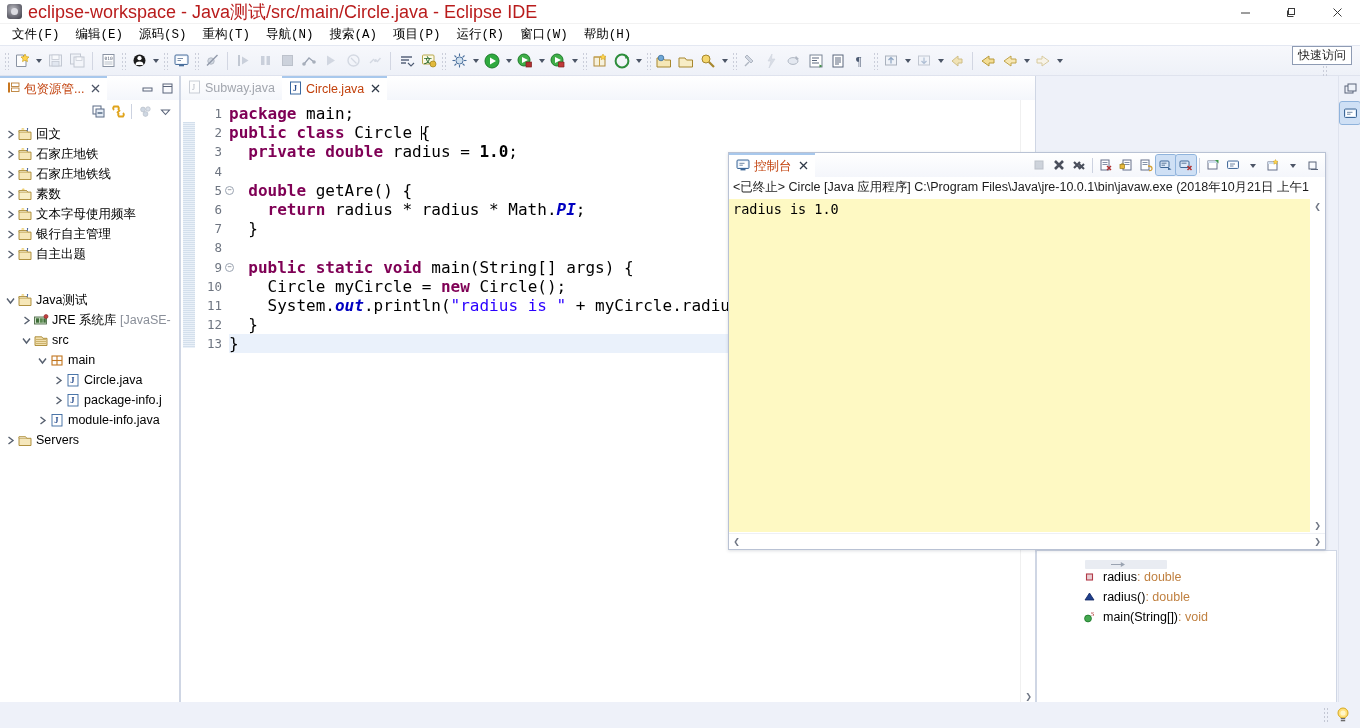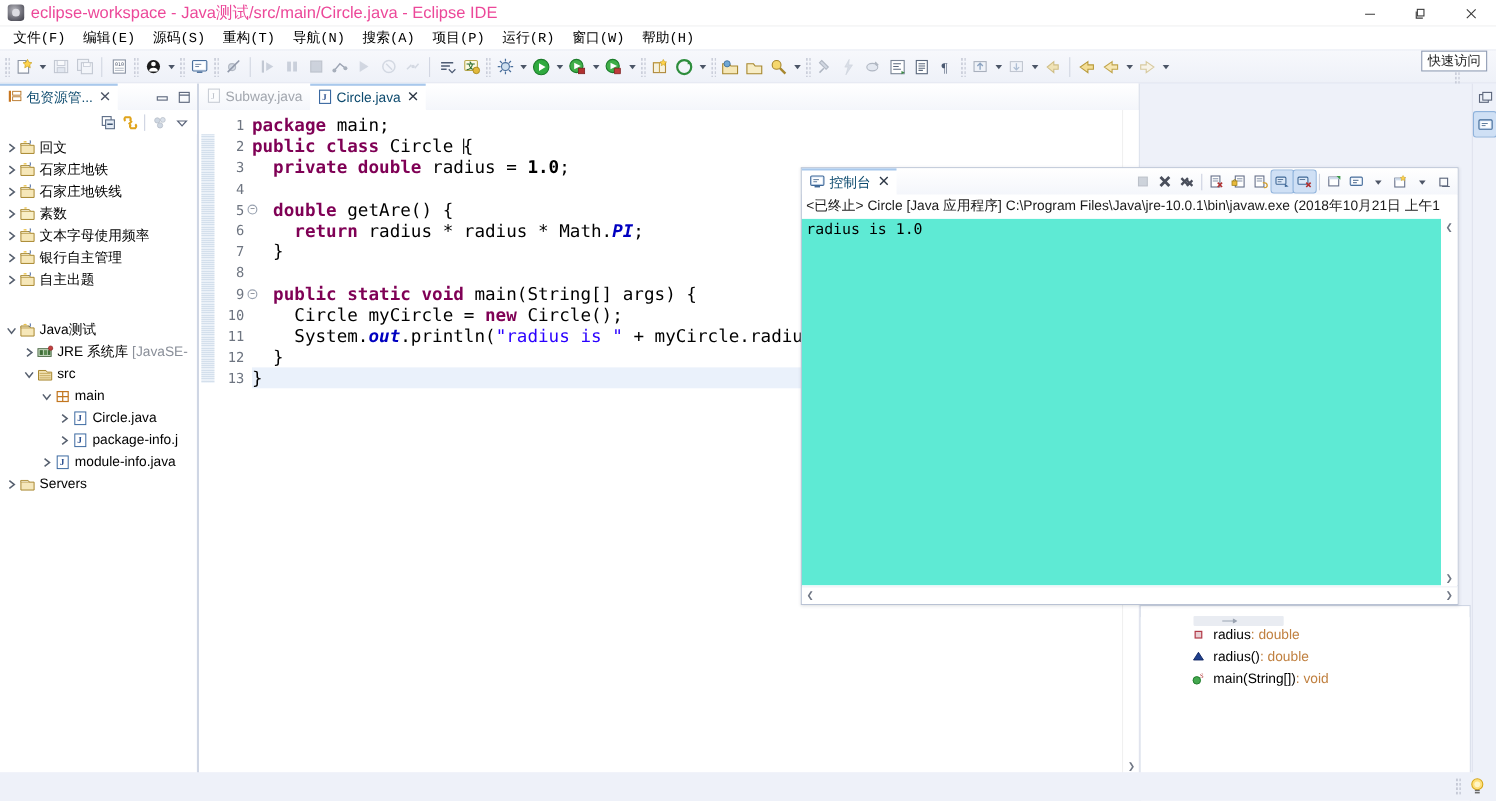--- a/index.html
+++ b/index.html
@@ -24,21 +24,21 @@
     width: 15px; height: 15px; margin: 0 6px 0 7px;
     border-radius: 3px;
     background: radial-gradient(circle at 40% 35%, #b9b9bf 0%, #6f6f79 55%, #3b3b45 100%);
     position: relative; flex: none;
   }
   .app-icon::after {
     content:""; position:absolute; left:4px; top:4px; width:7px; height:7px;
     border-radius:50%; background:#dcdce2;
   }
   .title-text {
-    font-size: 15px; color: #ec4899; white-space: nowrap;
+    font-size: 18px; color: #b91c1c; white-space: nowrap;
   }
   .win-btns { position: absolute; right: 0; top: 0; height: 24px; display: flex; }
   .win-btn {
     width: 46px; height: 24px; display: flex; align-items: center; justify-content: center;
     color: #3a3a3a;
   }
   .win-btn svg { display: block; }
 
   
   .menubar {
@@ -96,21 +96,21 @@
 
   
   .panel { position:absolute; background:#fff; border:1px solid #cfd6e4; }
   .panel-head {
     height:24px; display:flex; align-items:center;
     background: linear-gradient(#ffffff,#f4f6fb);
     position: relative;
   }
   .tab {
     height:24px; display:flex; align-items:center; gap:4px;
-    padding:0 7px; font-size:12.5px; color:#0c4a6e; white-space:nowrap;
+    padding:0 7px; font-size:12.5px; color:#c2410c; white-space:nowrap;
     position:relative;
   }
   .tab.active {
     background:#fff; border-top:2px solid #a8c8ec;
     box-shadow: inset 0 -1px 0 #fff;
   }
   .tab.inactive { color:#a2a6ae; }
   .tab-x { font-size:11px; color:#4d5566; margin-left:3px; }
   .head-tools { position:absolute; right:2px; top:0; height:24px; display:flex; align-items:center; }
   .ht-btn { width:20px;height:20px;display:flex;align-items:center;justify-content:center;border-radius:2px;}
@@ -184,21 +184,21 @@
 
   
   #console { left:728px; top:76px; width:598px; height:398px; border:1px solid #b9c2d4; box-shadow:0 1px 3px rgba(60,70,90,.18);}
   .con-meta {
     position:absolute; left:0; right:0; top:24px; height:22px;
     font-size:12.5px; color:#1b1b1b; padding:2px 4px 0 4px; overflow:hidden; white-space:nowrap;
     background:#fff;
   }
   .con-out {
     position:absolute; left:0; top:46px; right:15px; bottom:17px;
-    background:#5eead4; font-family:"DejaVu Sans Mono", monospace; font-size:13.5px;
+    background:#fef9c3; font-family:"DejaVu Sans Mono", monospace; font-size:13.5px;
     color:#000; padding:2px 0 0 4px; white-space:pre;
   }
   .con-vscroll { position:absolute; right:0; top:46px; width:15px; bottom:17px; background:#fff; }
   .con-hscroll { position:absolute; left:0; right:0; bottom:0; height:16px; background:#fff; display:flex; align-items:center; border-top:1px solid #eef0f5;}
 
   
   #outline { left:1036px; top:474px; width:301px; height:232px; border:1px solid #cfd6e4; }
   .ol-body { position:absolute; left:0; top:10px; right:0; bottom:0; background:#fff; padding-top:6px; }
   .ol-row { height:20px; display:flex; align-items:center; padding-left:46px; font-size:12.5px; }
   .ol-ico { width:14px; height:14px; position:relative; flex:none; margin-right:6px; }

